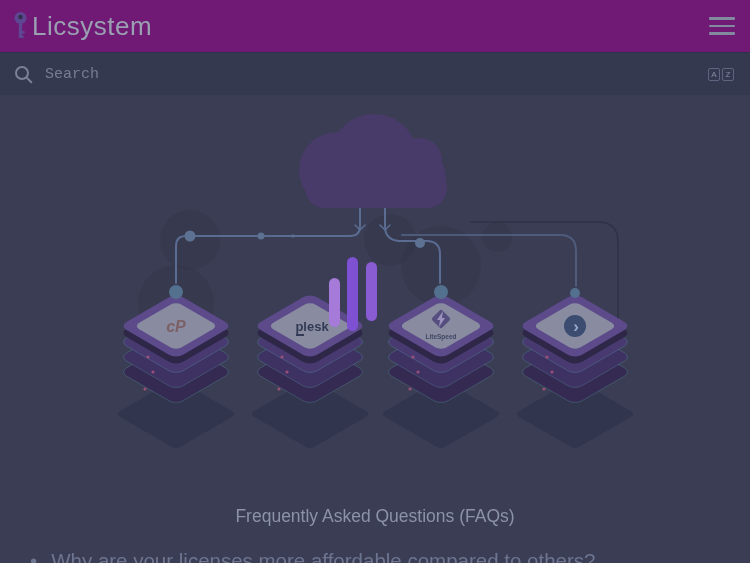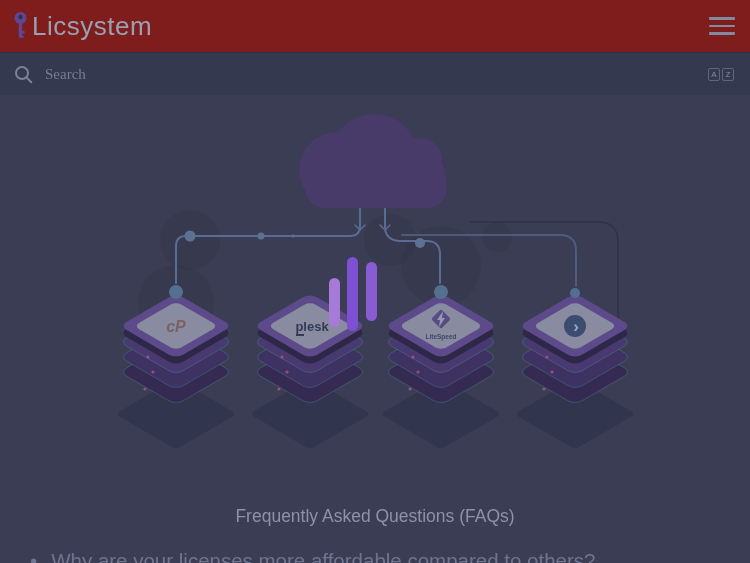--- a/index.html
+++ b/index.html
@@ -7,41 +7,41 @@
   body {
     font-family:"Liberation Sans", sans-serif;
     background:#3a3d53;
     position:relative;
   }
   .page { position:absolute; inset:0; }
 
   
   header {
     position:absolute; top:0; left:0; right:0; height:52px;
-    background:#7f1d1d; display:flex; align-items:center;
+    background:#701a75; display:flex; align-items:center;
     padding:0 13px; z-index:3;
   }
   .logo { display:flex; align-items:center; gap:4px; }
   .logo-text { color:#9aa0b2; font-size:26px; letter-spacing:.5px; font-weight:400; }
   .hamburger {
     margin-left:auto; background:none; border:none; cursor:pointer;
     display:flex; flex-direction:column; gap:5px; padding:6px 2px;
   }
   .hamburger span { display:block; width:26px; height:2.5px; background:#828aa0; border-radius:1px; }
 
   
   .searchbar {
     position:absolute; top:52px; left:0; right:0; height:43px;
     background:#353950; display:flex; align-items:center;
     padding:0 14px; z-index:3; border-top:1px solid rgba(0,0,0,.12);
   }
   .search-input {
     flex:1; background:transparent; border:none; outline:none;
     color:#c0c4d4; font-size:15px; margin-left:12px;
-    font-family:Liberation Serif, serif;
+    font-family:Liberation Mono, monospace;
   }
   .search-input::placeholder { color:#767d93; }
   .lang-toggle {
     display:flex; gap:2px; background:none; border:none; cursor:pointer; padding:2px;
   }
   .lang-toggle i {
     font-style:normal; width:12px; height:13px; border:1px solid #5f6580;
     border-radius:2px; color:#868ca2; font-size:8px; line-height:11px; text-align:center;
   }
 

